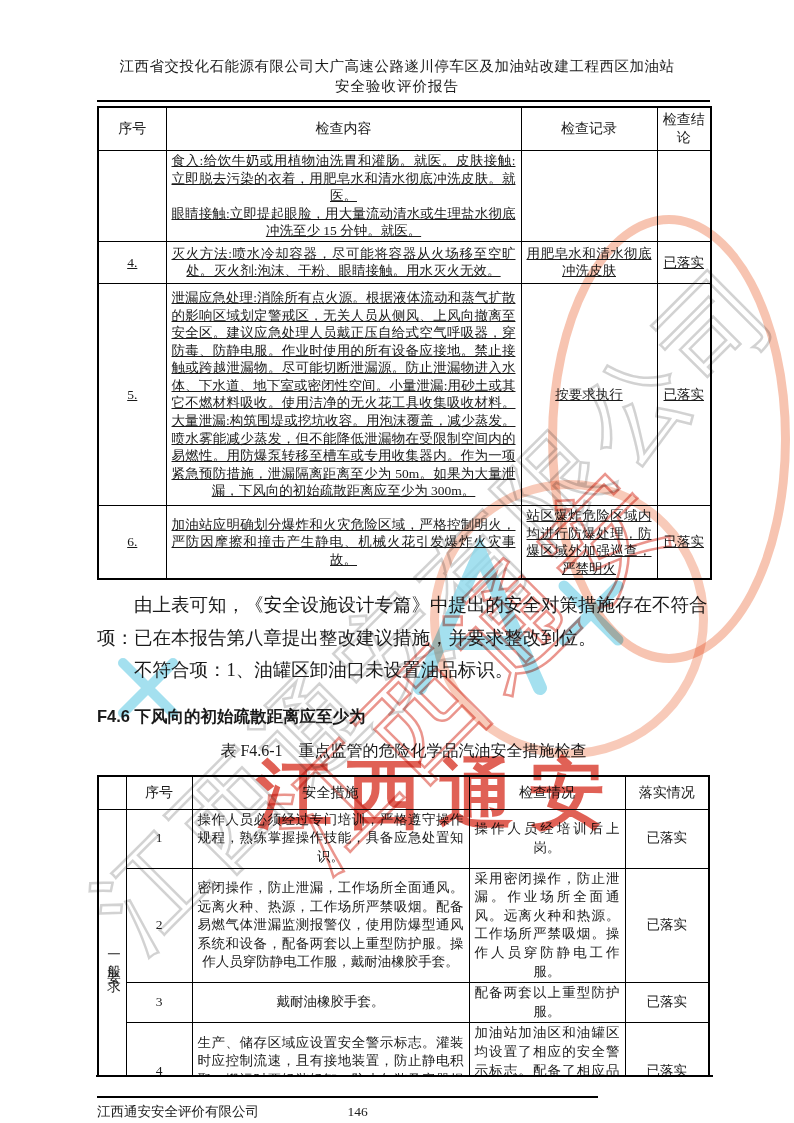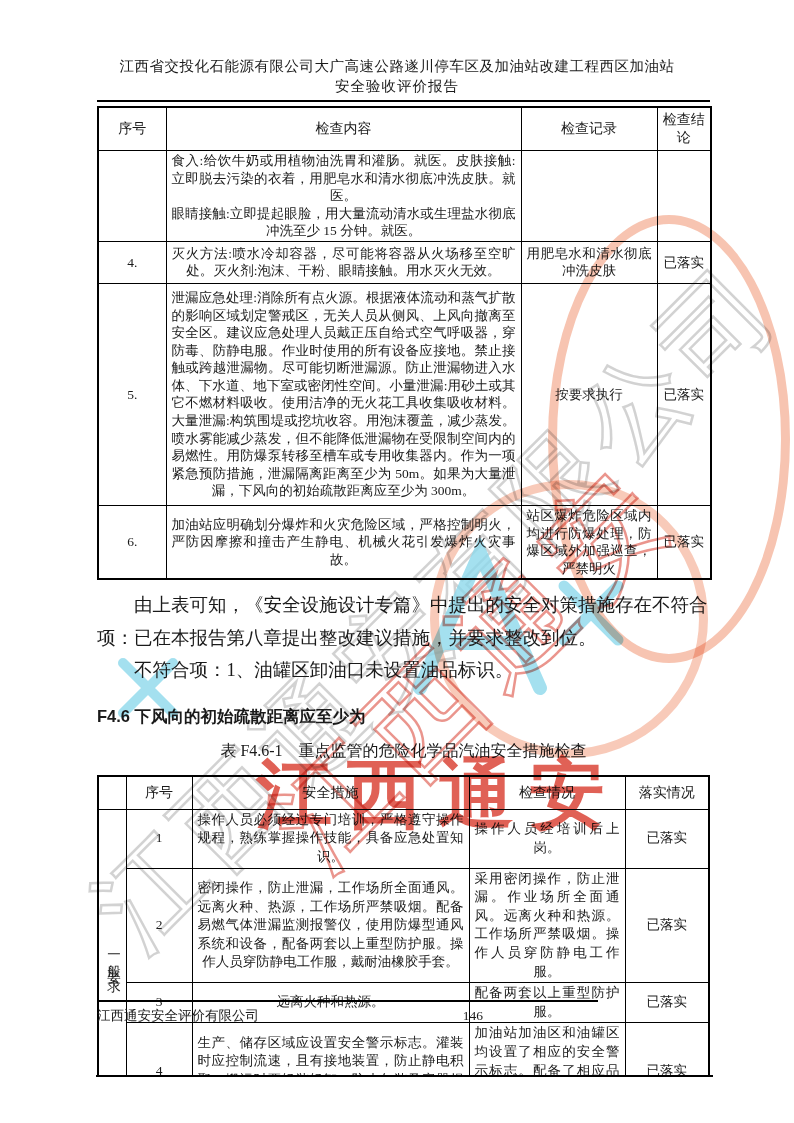--- a/index.html
+++ b/index.html
@@ -12,21 +12,21 @@
   .doc-header{padding-top:56px;text-align:center;}
   .title-line1{font-size:14.5px;line-height:20px;letter-spacing:0.5px;}
   .title-line2{font-size:14.5px;line-height:20px;letter-spacing:1px;}
   .hrule{margin:4px 84px 4px 97px;border-top:2.2px solid #000;}
   
   table{border-collapse:collapse;table-layout:fixed;margin-left:97px;width:613px;}
   table,th,td{border:1px solid #000;}
   table{border-width:2px;}
   th{font-weight:normal;}
   .t1 th{font-size:14px;height:42px;text-align:center;padding:0 2px;}
-  .t1 td{font-size:13.5px;line-height:17.6px;padding:1px 5px;vertical-align:middle;}
+  .t1 td{font-size:13.5px;line-height:17.6px;padding:1px 5px;vertical-align:middle;text-decoration:underline;}
   .t1 .seq{text-align:center;}
   .t1 .content{text-align:justify;text-align-last:center;white-space:pre-line;}
   .t1 .record{text-align:justify;text-align-last:center;}
   .t1 .concl{text-align:center;padding:0 2px;}
   .t1 .r0{height:84px;} .t1 .r1{height:42px;} .t1 .r2{height:222px;} .t1 .r3{height:71px;}
   
   .body-text{margin:9px 84px 18px 97px;}
   .para{font-size:18.5px;line-height:32.5px;text-indent:2em;margin:0;}
   .section-heading{
     margin:15px 84px 0 97px;font-family:"Liberation Sans","DejaVu Sans",sans-serif;
@@ -40,25 +40,25 @@
   .t2 th{font-size:14px;height:32px;text-align:center;padding:0 2px;}
   .t2 td{font-size:13.5px;line-height:18.6px;padding:1px 5px;vertical-align:middle;}
   .t2 .seq{text-align:center;}
   .t2 .measure{text-align:justify;text-align-last:center;}
   .t2 .check{text-align:justify;text-align-last:center;}
   .t2 .result{text-align:center;}
   .t2 .g1{height:54px;} .t2 .g2{height:112px;} .t2 .g3{height:40px;} .t2 .g4{height:92px;}
   .group-cell{text-align:center;padding:0;}
   .vtext{writing-mode:vertical-rl;text-orientation:upright;letter-spacing:7px;font-size:13.5px;display:inline-block;}
   
-  .doc-footer{position:absolute;left:97px;width:501px;top:1000px;z-index:2;}
+  .doc-footer{position:absolute;left:97px;width:501px;top:1096px;z-index:2;}
   .footer-rule{border-top:2px solid #000;margin-bottom:5px;}
   .footer-row{display:flex;align-items:baseline;font-size:13.5px;}
   .footer-company{flex:1;text-align:left;}
-  .footer-page{flex:1;text-align:center;font-family:"Liberation Serif",serif;}
+  .footer-page{flex:1;text-align:left;font-family:"Liberation Serif",serif;}
   .footer-docno{flex:1.3;text-align:right;}
   
   .wm{position:absolute;pointer-events:none;}
   .wm-gray{
     z-index:1;left:114px;top:858px;font-size:106px;letter-spacing:8px;white-space:nowrap;
     color:transparent;-webkit-text-stroke:2.5px #cbcbcb;
     transform:rotate(-45deg);transform-origin:0 50%;opacity:.85;
   }
   .wm-red-diag{
     z-index:3;left:295px;top:768px;font-size:116px;letter-spacing:10px;white-space:nowrap;
@@ -193,21 +193,21 @@
             <td class="result">已落实</td>
           </tr>
           <tr class="g2">
             <td class="seq">2</td>
             <td class="measure">密闭操作，防止泄漏，工作场所全面通风。远离火种、热源，工作场所严禁吸烟。配备易燃气体泄漏监测报警仪，使用防爆型通风系统和设备，配备两套以上重型防护服。操作人员穿防静电工作服，戴耐油橡胶手套。</td>
             <td class="check">采用密闭操作，防止泄漏。作业场所全面通风。远离火种和热源。工作场所严禁吸烟。操作人员穿防静电工作服。</td>
             <td class="result">已落实</td>
           </tr>
           <tr class="g3">
             <td class="seq">3</td>
-            <td class="measure">远离火种和热源。</td>
+            <td class="measure">戴耐油橡胶手套。</td>
             <td class="check">配备两套以上重型防护服。</td>
             <td class="result">已落实</td>
           </tr>
           <tr class="g4">
             <td class="seq">4</td>
             <td class="measure">生产、储存区域应设置安全警示标志。灌装时应控制流速，且有接地装置，防止静电积聚。搬运时要轻装轻卸，防止包装及容器损坏。配备相应品种和数量的消防器</td>
             <td class="check">加油站加油区和油罐区均设置了相应的安全警示标志。配备了相应品种和数量的消防器材及泄</td>
             <td class="result">已落实</td>
           </tr>
         </tbody>

